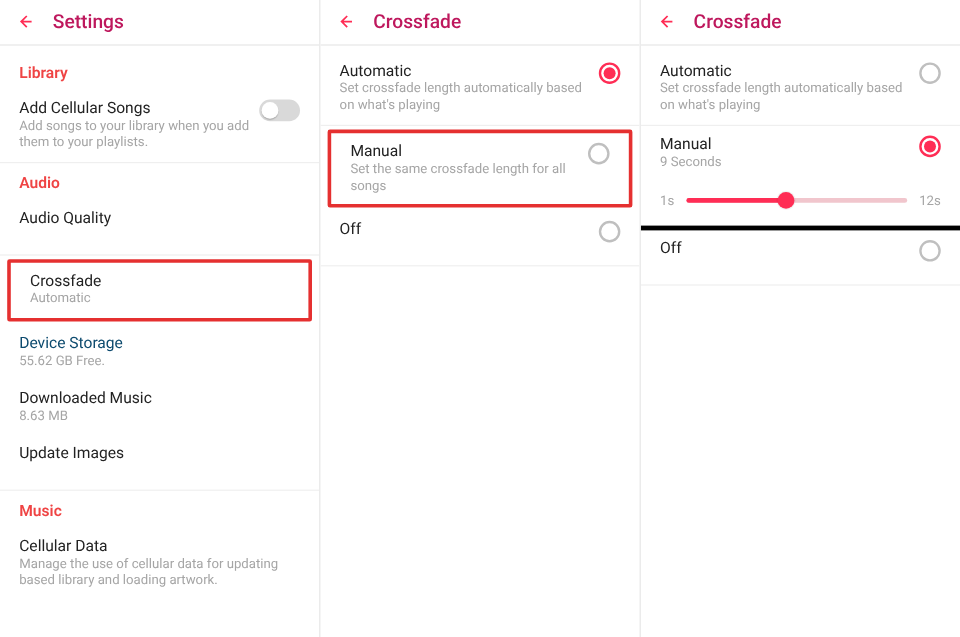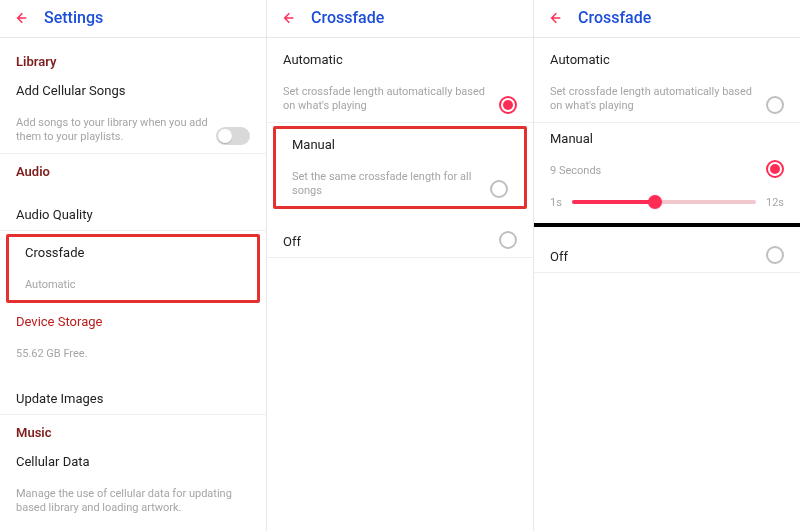--- a/index.html
+++ b/index.html
@@ -32,50 +32,50 @@
     border-bottom: 1px solid #e6e6e6;
     gap: 14px;
   }
   .back-icon {
     width: 18px; height: 18px;
     display: inline-flex; align-items: center; justify-content: center;
   }
   .back-icon svg { width: 16px; height: 16px; stroke: #ff2d55; stroke-width: 2.2; fill: none; }
   .hdr-title {
     font-size: 16px;
-    color: #1d4ed8;
+    color: #be185d;
     font-weight: 500;
   }
   .content { padding: 6px 0; }
   .section-title {
-    color: #7f1d1d;
+    color: #ef4444;
     font-size: 13px;
     font-weight: 600;
     padding: 10px 16px 6px 16px;
   }
   .row {
     padding: 8px 16px;
     border-bottom: 1px solid #efefef;
     display: flex;
-    align-items: flex-end;
+    align-items: flex-start;
     justify-content: space-between;
     min-height: 46px;
     position: relative;
   }
   .row.nop { border-bottom: none; }
   .row-main { flex: 1 1 auto; padding-right: 8px; }
   .row-title {
     font-size: 13px;
     color: #222;
   }
   .row-sub {
     font-size: 11px;
     color: #a5a5a5;
     line-height: 1.3;
-    margin-top: 18px;
+    margin-top: 0;
   }
   .highlight {
     border: 3px solid #e53030;
     margin: 3px 6px;
     border-radius: 2px;
   }
   .highlight .row { border-bottom: none; }
   .toggle {
     width: 34px; height: 18px;
     background: #d9d9d9;
@@ -176,22 +176,28 @@
         <div class="row">
           <div class="row-main">
             <div class="row-title">Crossfade</div>
             <div class="row-sub">Automatic</div>
           </div>
         </div>
       </div>
 
       <div class="row nop">
         <div class="row-main">
-          <div class="row-title" style="color:#b91c1c">Device Storage</div>
+          <div class="row-title" style="color:#0c4a6e">Device Storage</div>
           <div class="row-sub">55.62 GB Free.</div>
+        </div>
+      </div>
+      <div class="row nop">
+        <div class="row-main">
+          <div class="row-title">Downloaded Music</div>
+          <div class="row-sub">8.63 MB</div>
         </div>
       </div>
       <div class="row">
         <div class="row-main">
           <div class="row-title">Update Images</div>
         </div>
       </div>
 
       <div class="section-title">Music</div>
       <div class="row nop">

